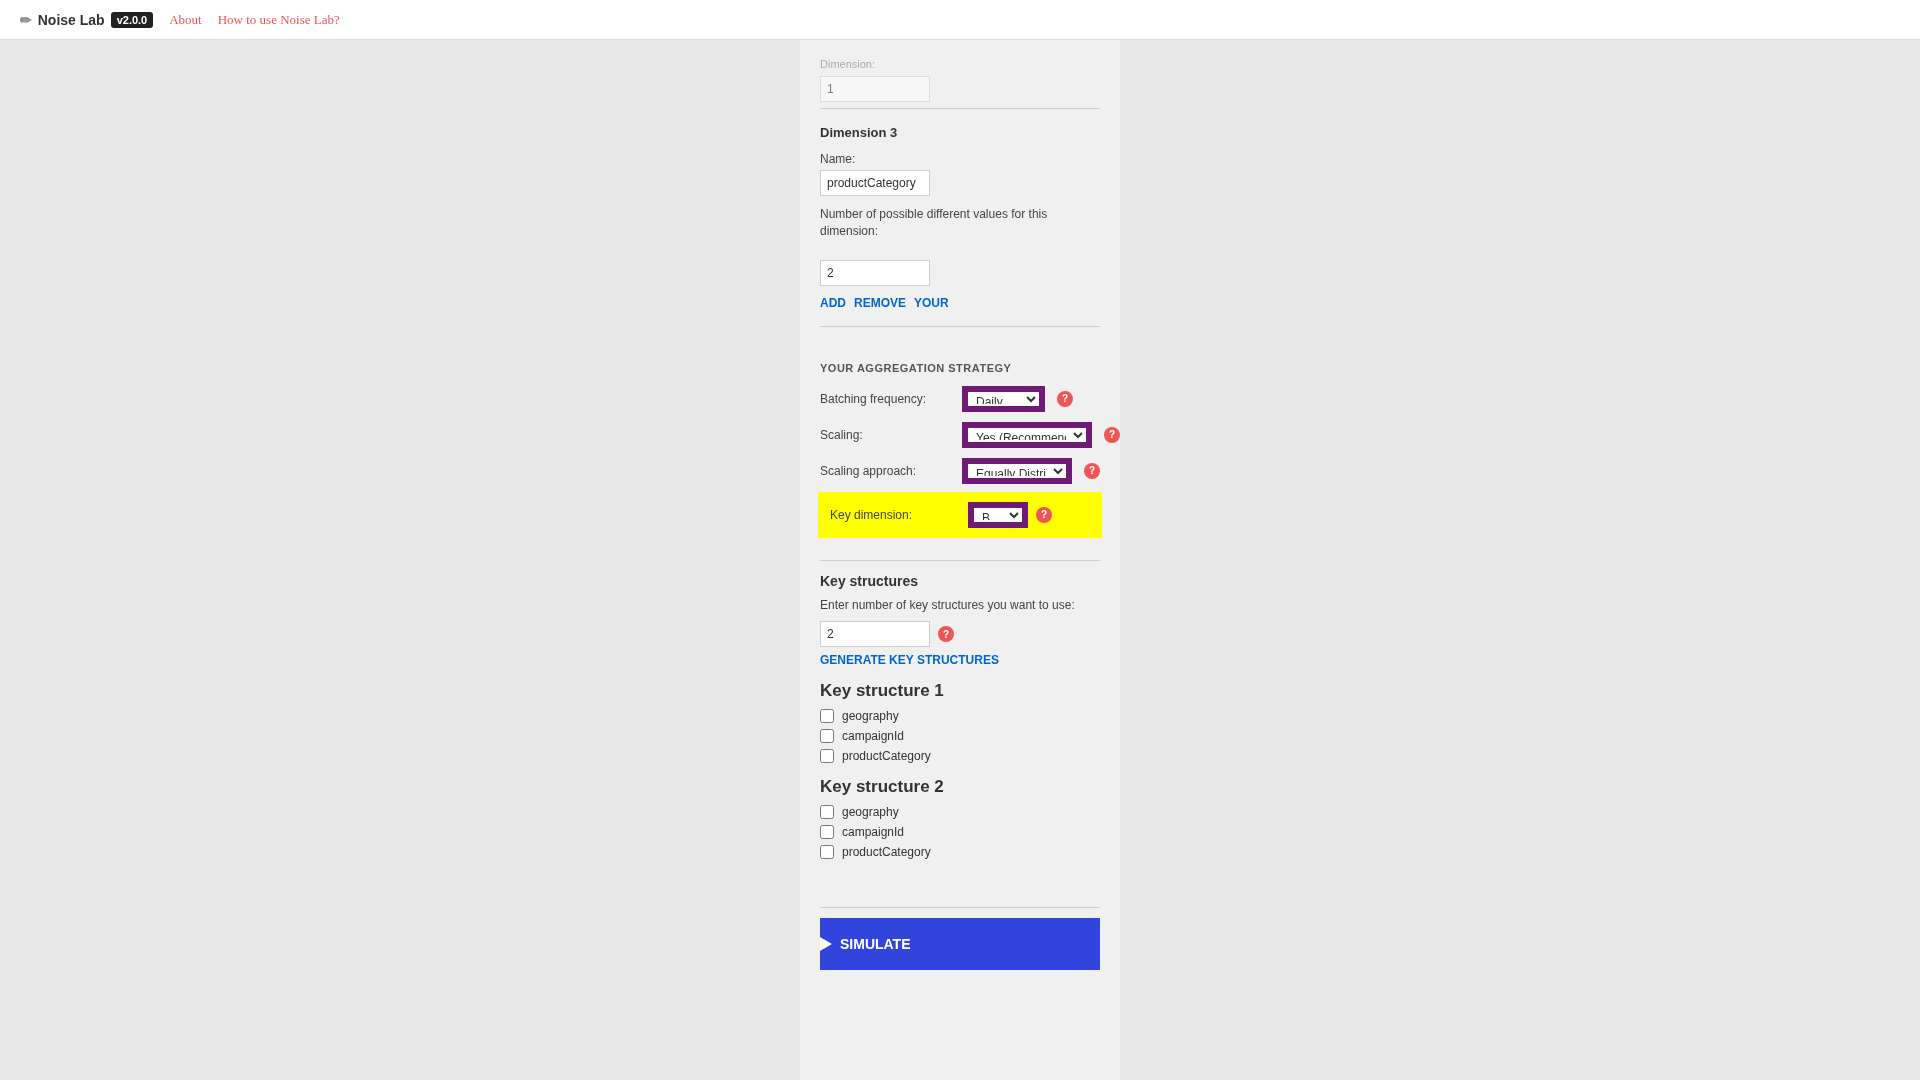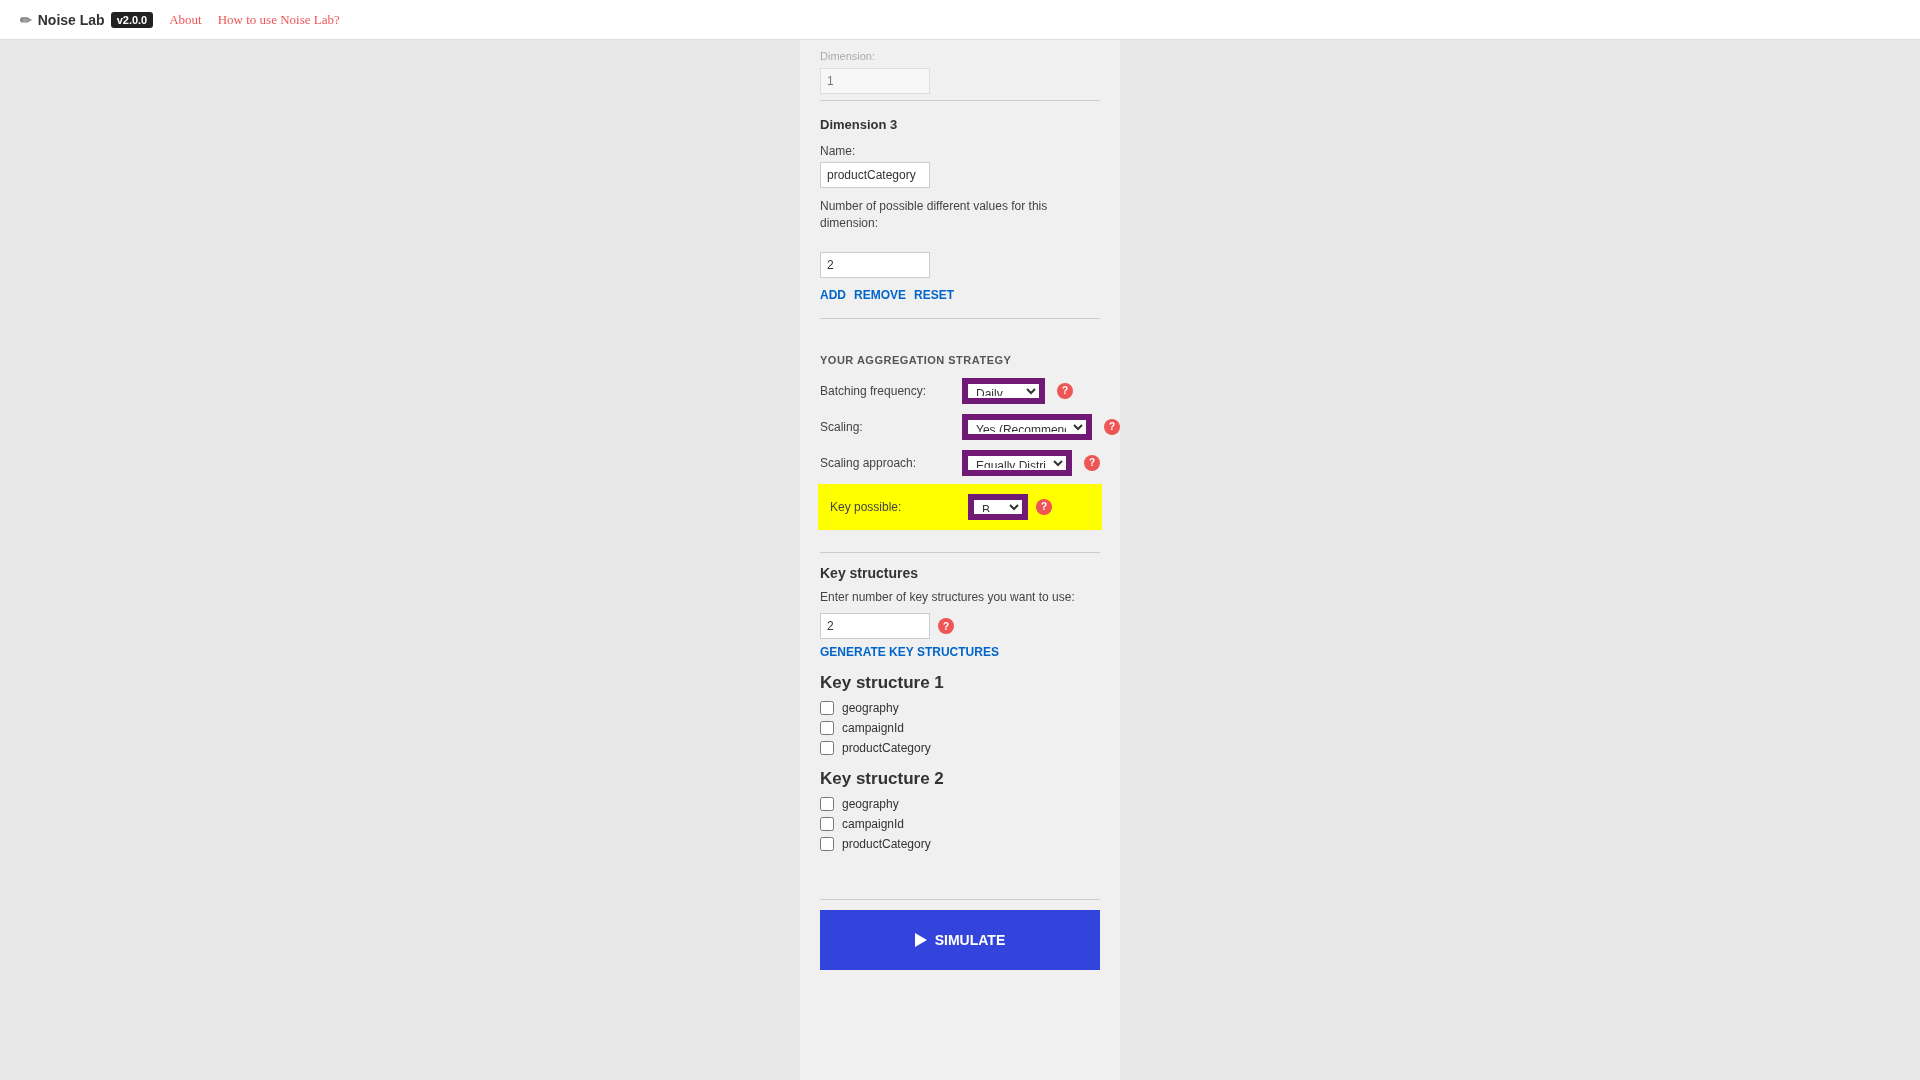--- a/index.html
+++ b/index.html
@@ -265,44 +265,44 @@
       color: #333;
     }
 
     
     .simulate-section {
       padding: 10px 20px 20px 20px;
     }
 
     .simulate-btn {
       width: 100%;
-      height: 60px;
+      height: 52px;
       background: #3344dd;
       color: #fff;
       border: none;
       font-size: 14px;
       font-weight: bold;
       cursor: pointer;
       display: flex;
       align-items: center;
-      justify-content: center;
+      justify-content: flex-start;
       gap: 8px;
     }
 
     .play-icon {
       width: 0;
       height: 0;
       border-top: 7px solid transparent;
       border-bottom: 7px solid transparent;
       border-left: 12px solid #fff;
     }
 
     
     .top-faded {
-      padding: 10px 20px 6px 20px;
+      padding: 18px 20px 6px 20px;
       opacity: 0.5;
     }
 
     .top-faded-title {
       font-size: 11px;
       color: #666;
       margin-bottom: 6px;
     }
 
     .top-faded-input {
@@ -363,21 +363,21 @@
         </div>
 
         <div class="field-row">
           <div class="field-label-block">Number of possible different values for this dimension:</div>
           <input class="text-input-wide" type="text" value="2" style="">
         </div>
 
         <div class="action-links">
           <span class="action-link">ADD</span>
           <span class="action-link">REMOVE</span>
-          <span class="action-link">RESET</span>
+          <span class="action-link">YOUR</span>
         </div>
       </div>
 
       <hr class="separator">
 
       <div class="agg-section">
         <div class="agg-title">YOUR AGGREGATION STRATEGY</div>
 
         <div class="form-row">
           <span class="form-label">Batching frequency:</span>
@@ -400,21 +400,21 @@
 
         <div class="form-row">
           <span class="form-label">Scaling approach:</span>
           <select class="select-field" style="width:110px;">
             <option>Equally Distributed</option>
           </select>
           <div class="help-icon" style="background:#e55; color:#fff;">?</div>
         </div>
 
         <div class="key-strategy-row">
-          <span class="form-label">Key possible:</span>
+          <span class="form-label">Key dimension:</span>
           <select class="select-field" style="width:60px;">
             <option>A</option>
             <option selected="">B</option>
             <option>C</option>
           </select>
           <div class="help-icon">?</div>
         </div>
       </div>
 
       <hr class="separator">

